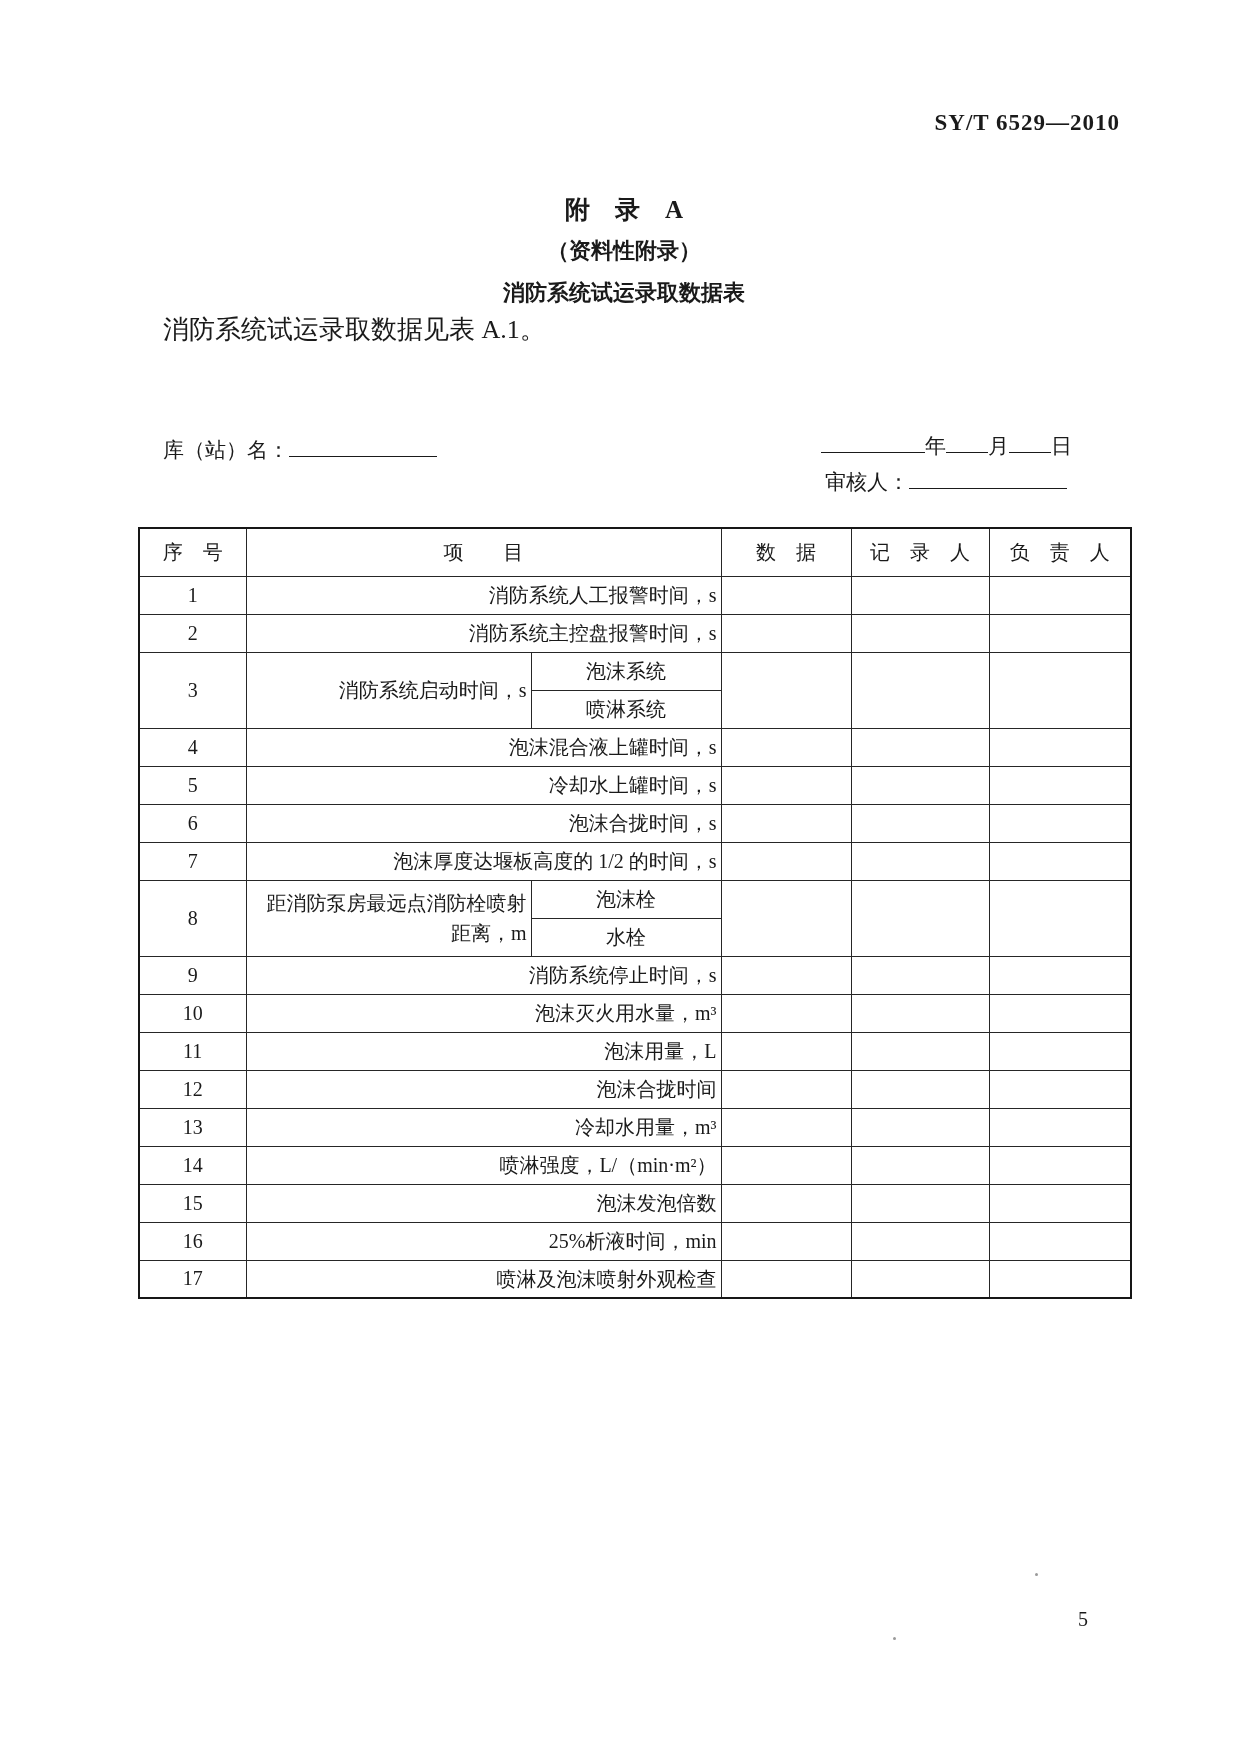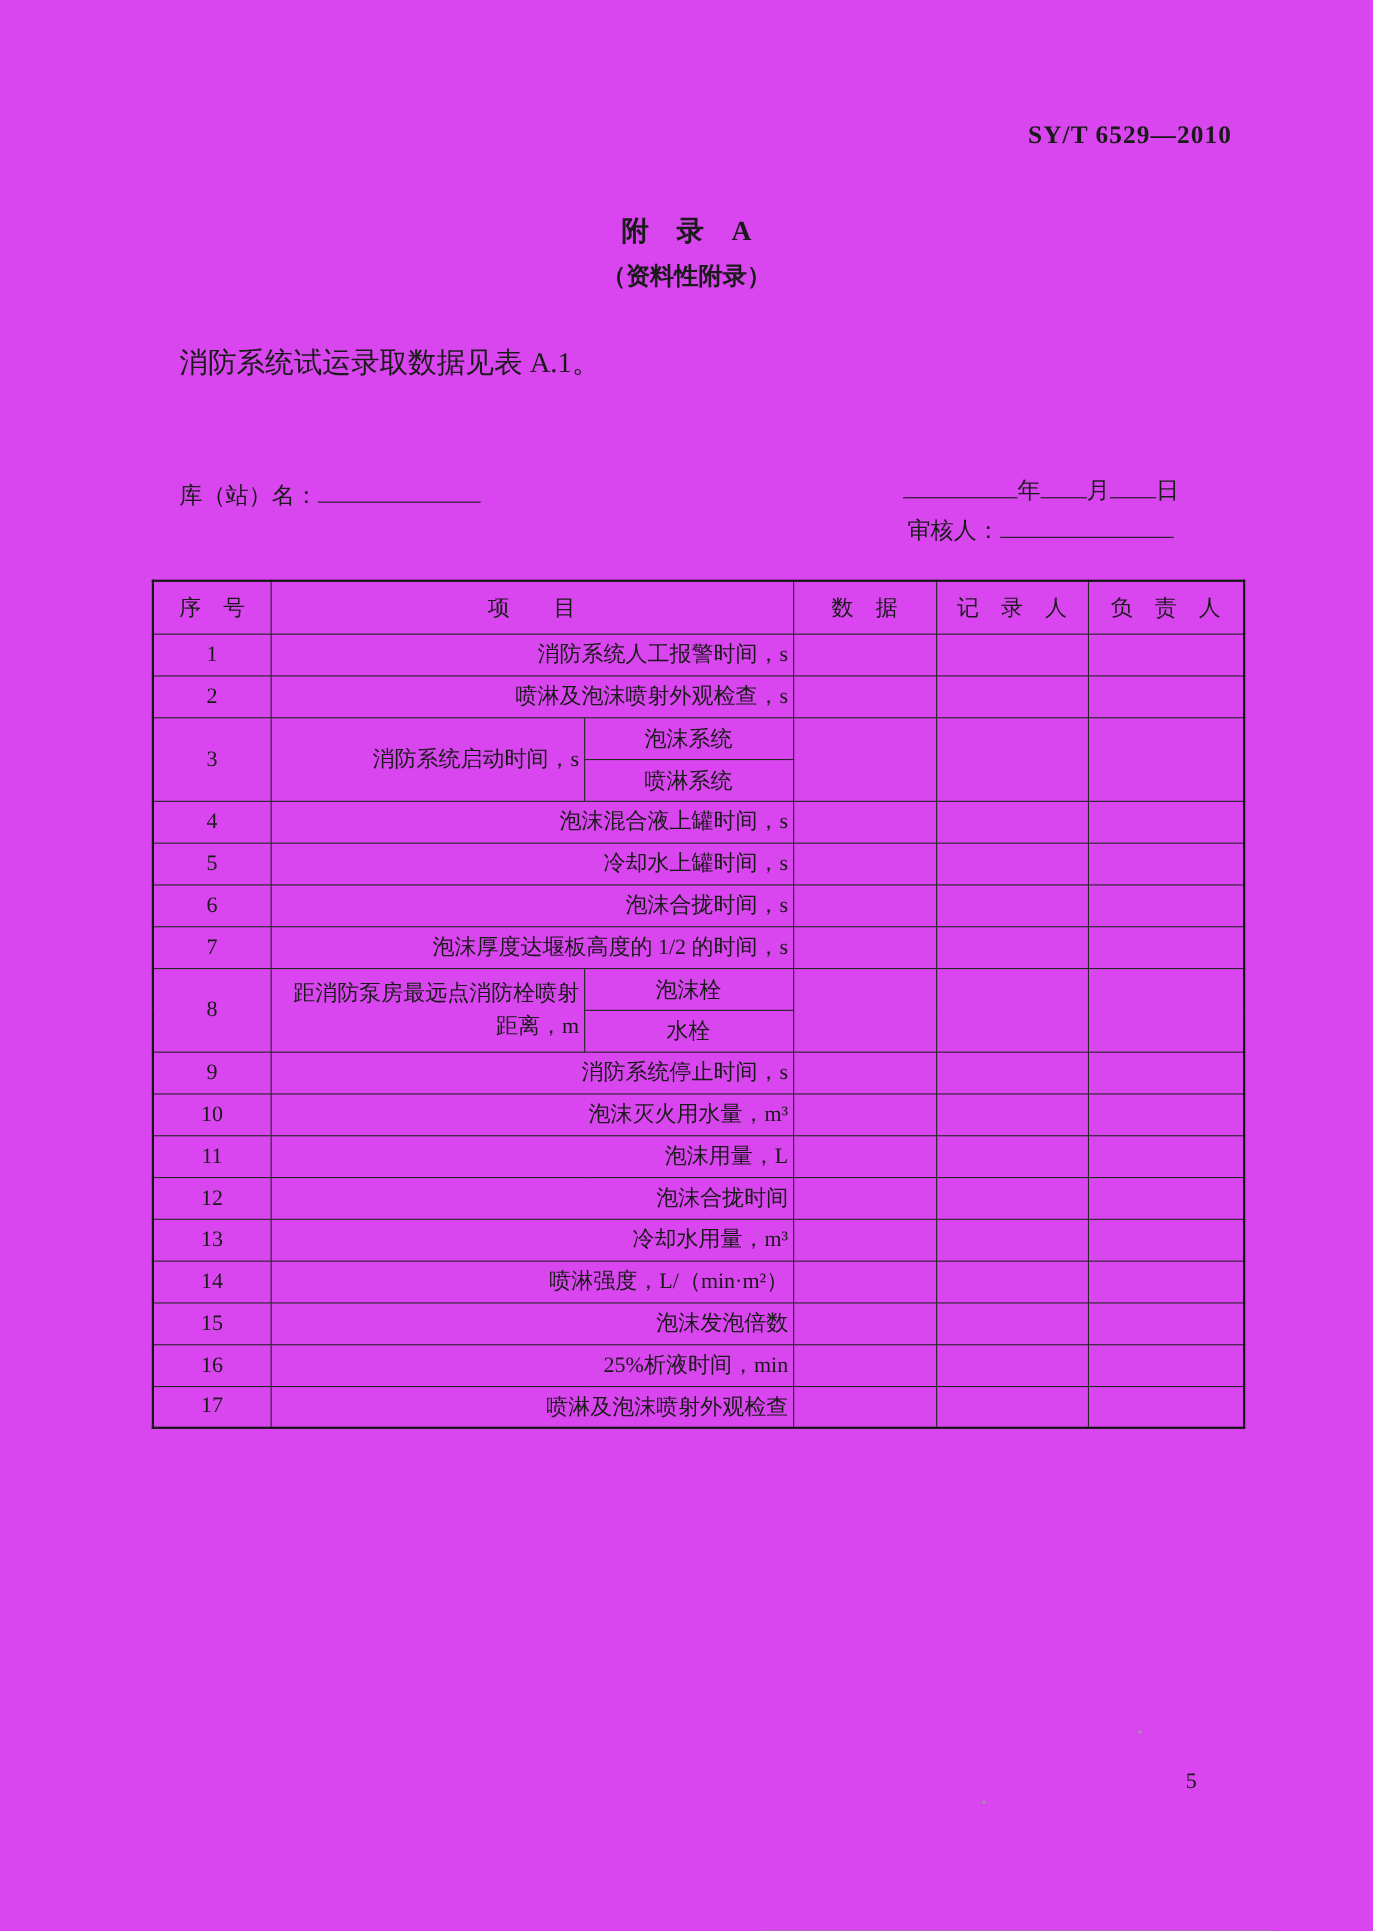--- a/index.html
+++ b/index.html
@@ -2,21 +2,21 @@
 <html><head>
 <meta charset="utf-8">
 <style>
   * { margin: 0; padding: 0; box-sizing: border-box; }
   html, body { background: #888; }
   .page {
     position: relative;
     width: 1248px;
     height: 1755px;
     margin: 0 auto;
-    background: #d946ef;
+    background: #ffffff;
     font-family: "Liberation Serif", "DejaVu Serif", serif;
     color: #1a1a1a;
     overflow: hidden;
   }
   .doc-number {
     position: absolute;
     top: 110px;
     left: 128px;
     width: 992px;
     text-align: right;
@@ -108,20 +108,21 @@
 </style>
 </head>
 <body>
 
 <div class="page">
 
   <div class="doc-number">SY/T 6529—2010</div>
 
   <div class="title-block t1">附　录　A</div>
   <div class="title-block t2">（资料性附录）</div>
+  <div class="title-block t3">消防系统试运录取数据表</div>
 
   <p class="intro">消防系统试运录取数据见表 A.1。</p>
 
 
   <div class="station-line">
     <span>库（站）名：</span><span class="blank b-station"></span>
   </div>
 
   <div class="date-line">
     <span class="blank b-year"></span><span>年</span><span class="blank b-md"></span><span>月</span><span class="blank b-md"></span><span>日</span>
@@ -152,21 +153,21 @@
       <tr class="rrow">
         <td class="no">1</td>
         <td class="item" colspan="2">消防系统人工报警时间，s</td>
         <td></td>
         <td></td>
         <td></td>
       </tr>
 
       <tr class="rrow">
         <td class="no">2</td>
-        <td class="item" colspan="2">喷淋及泡沫喷射外观检查，s</td>
+        <td class="item" colspan="2">消防系统主控盘报警时间，s</td>
         <td></td>
         <td></td>
         <td></td>
       </tr>
 
       <tr class="rrow">
         <td class="no" rowspan="2">3</td>
         <td class="item" rowspan="2">消防系统启动时间，s</td>
         <td class="sub">泡沫系统</td>
         <td rowspan="2"></td>

